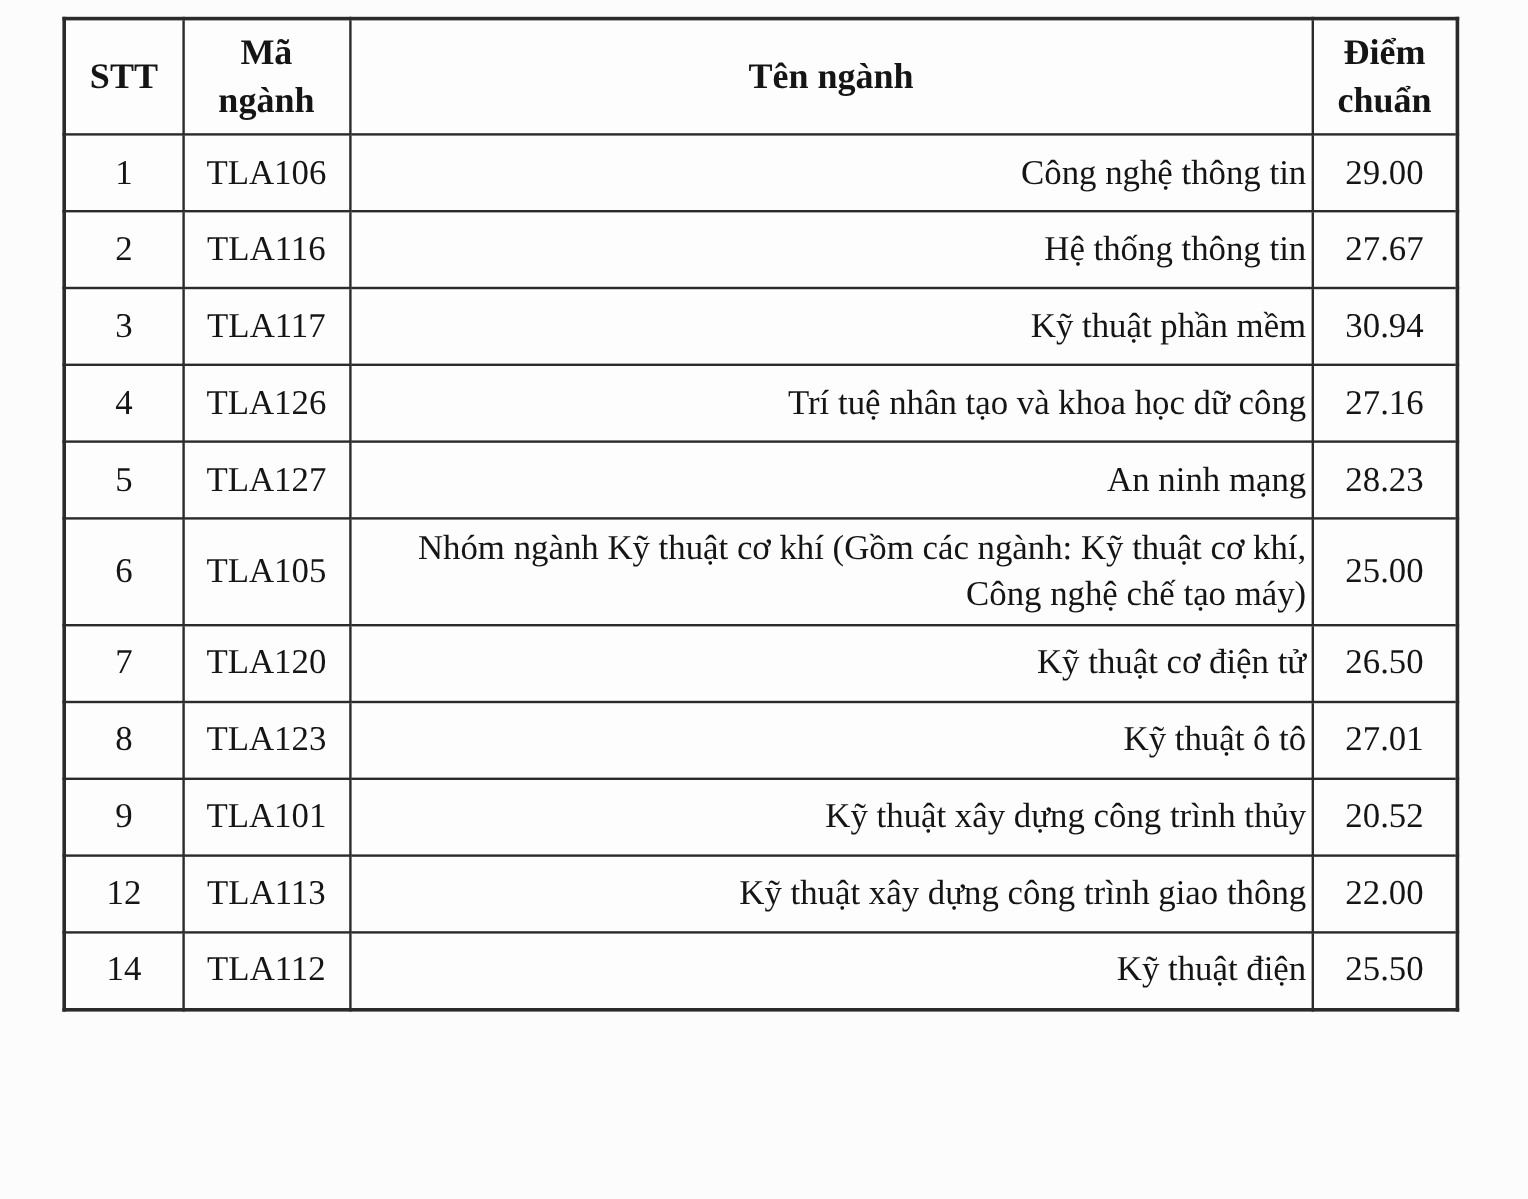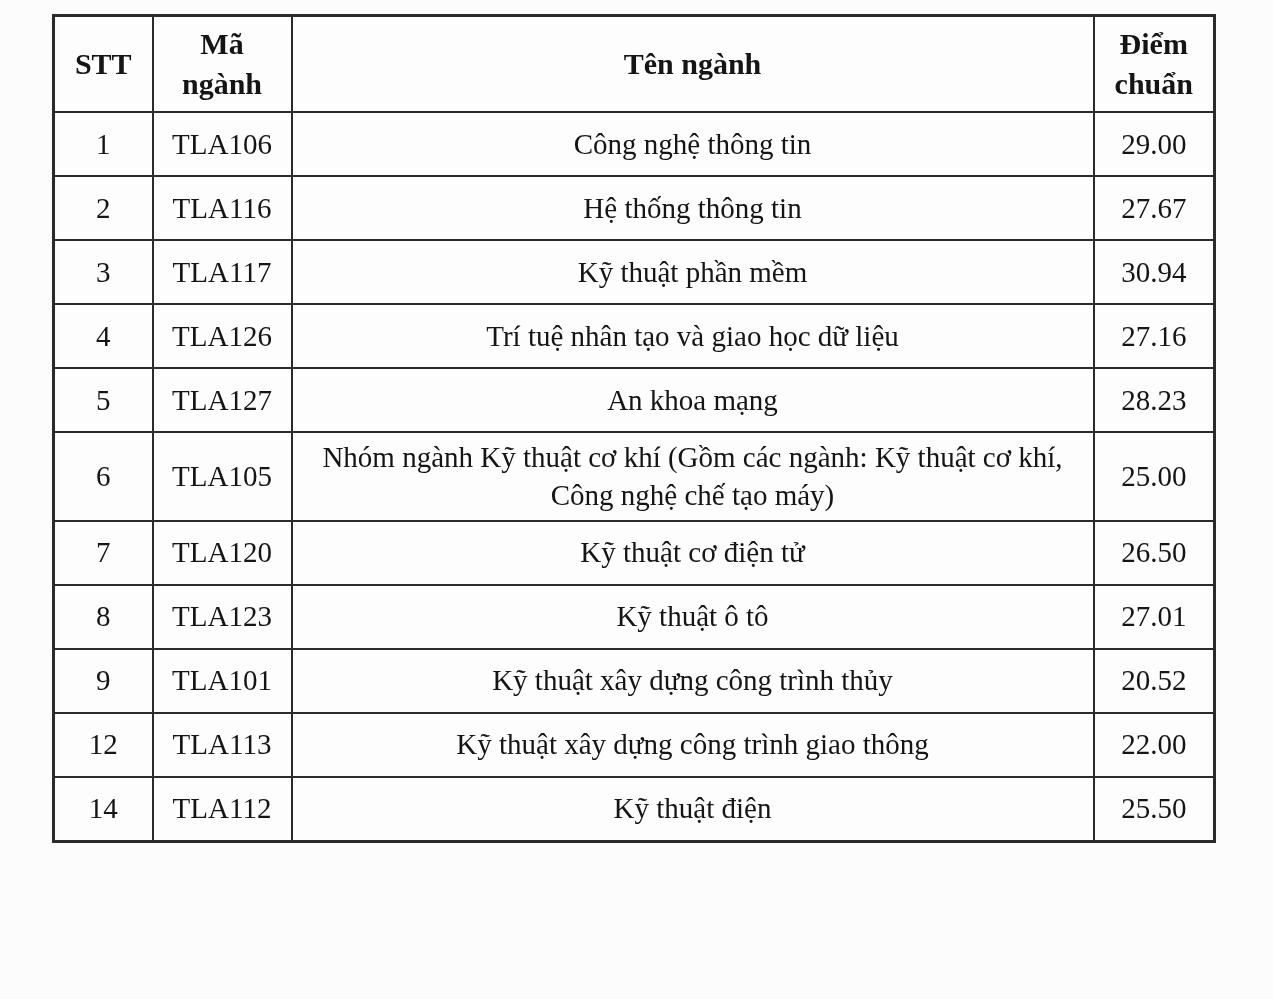--- a/index.html
+++ b/index.html
@@ -43,21 +43,21 @@
     height: 52px;
     font-size: 29px;
     vertical-align: middle;
     line-height: 1.32;
     padding: 5px 4px;
   }
   td.center-col {
     text-align: center;
   }
   td.name-col {
-    text-align: center;
+    text-align: right;
     padding-left: 15px;
     padding-right: 10px;
   }
 </style>
 </head>
 <body>
 
 <div class="table-wrap">
   <table class="score-table">
     <colgroup>
@@ -91,27 +91,27 @@
         </tr>
         <tr>
           <td class="center-col">3</td>
           <td class="center-col">TLA117</td>
           <td class="name-col">Kỹ thuật phần mềm</td>
           <td class="center-col">30.94</td>
         </tr>
         <tr>
           <td class="center-col">4</td>
           <td class="center-col">TLA126</td>
-          <td class="name-col">Trí tuệ nhân tạo và giao học dữ liệu</td>
+          <td class="name-col">Trí tuệ nhân tạo và khoa học dữ công</td>
           <td class="center-col">27.16</td>
         </tr>
         <tr>
           <td class="center-col">5</td>
           <td class="center-col">TLA127</td>
-          <td class="name-col">An khoa mạng</td>
+          <td class="name-col">An ninh mạng</td>
           <td class="center-col">28.23</td>
         </tr>
         <tr>
           <td class="center-col">6</td>
           <td class="center-col">TLA105</td>
           <td class="name-col">Nhóm ngành Kỹ thuật cơ khí (Gồm các ngành: Kỹ thuật cơ khí, Công nghệ chế tạo máy)</td>
           <td class="center-col">25.00</td>
         </tr>
         <tr>
           <td class="center-col">7</td>

